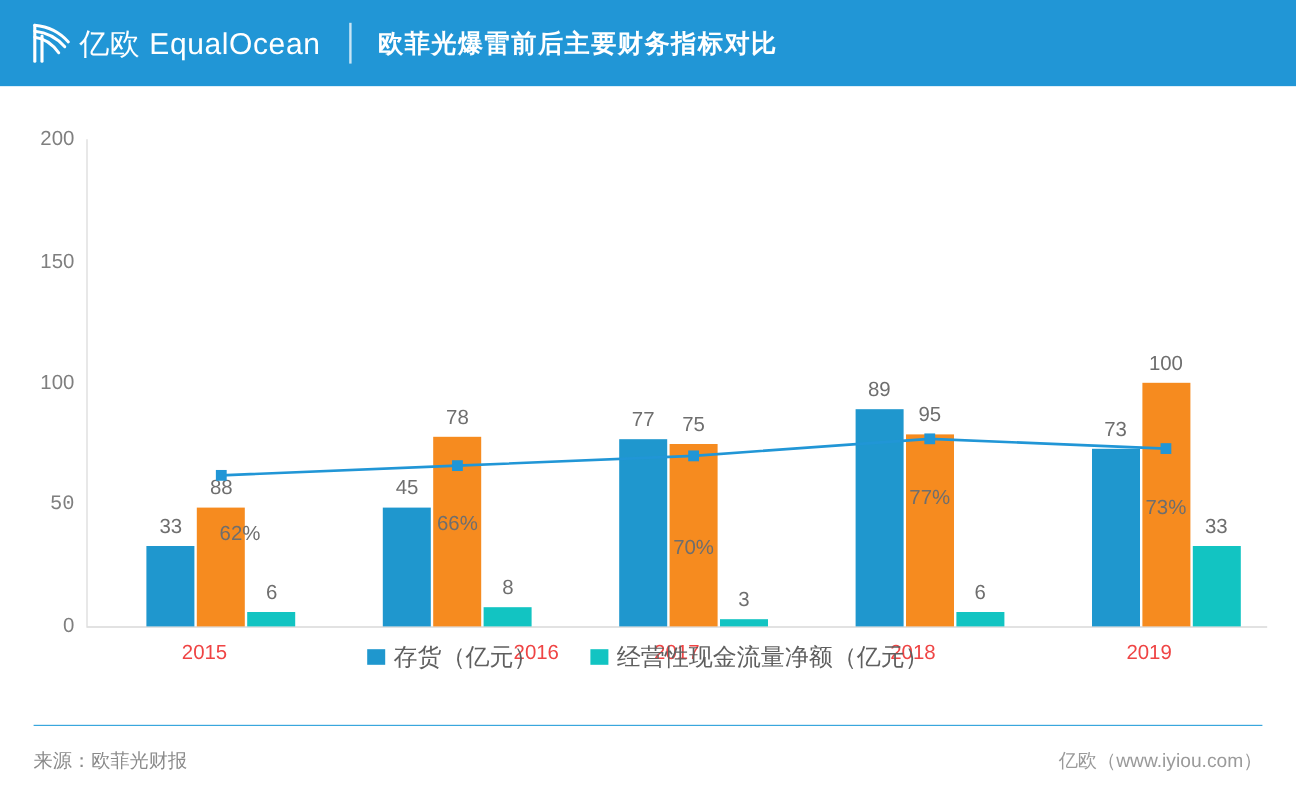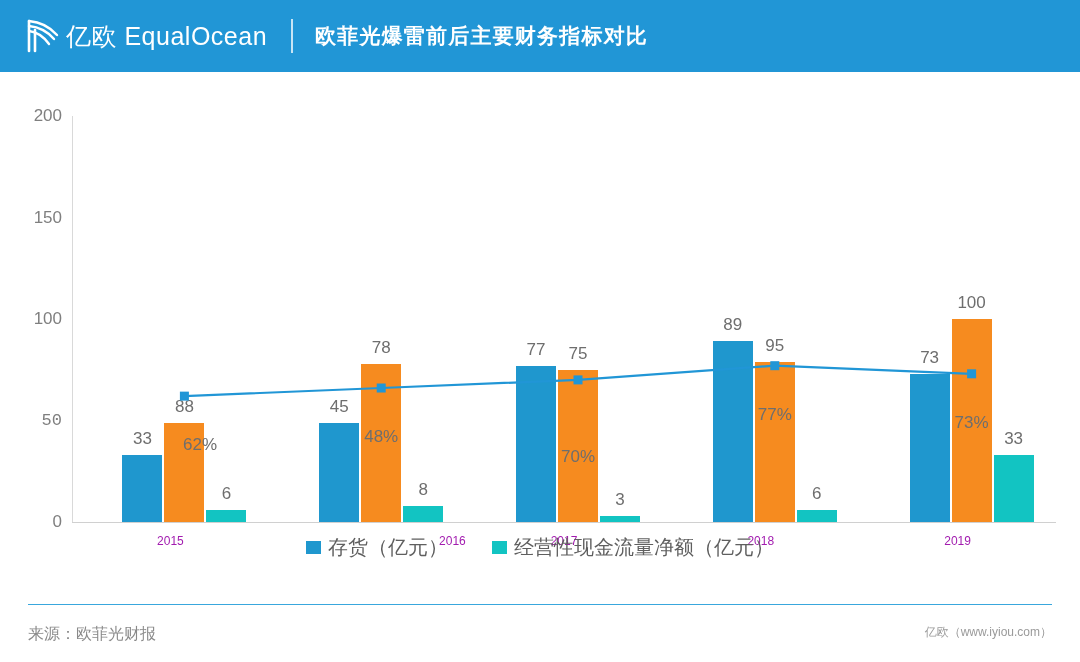--- a/index.html
+++ b/index.html
@@ -51,21 +51,21 @@
   .ylabel{
     position:absolute;width:56px;text-align:right;
     color:#7f7f7f;font-size:17px;line-height:1;
   }
   .bar{position:absolute;bottom:0;}
   .bar-label{
     position:absolute;color:#6e6e6e;font-size:17px;text-align:center;
     white-space:nowrap;
   }
   .cat-label{
-    position:absolute;top:462px;color:#a21caf;font-size:12px;
+    position:absolute;top:462px;color:#ef4444;font-size:17px;
     text-align:center;white-space:nowrap;
   }
   .line-svg{position:absolute;left:0;top:0;width:1080px;height:525px;pointer-events:none;}
   .pt-label{
     position:absolute;color:#6e6e6e;font-size:17px;text-align:center;
     white-space:nowrap;
   }
 
   
   .legend{
@@ -89,21 +89,21 @@
   .footer-rule{
     position:absolute;left:28px;top:604px;width:1024px;height:1px;background:#39a7dd;
   }
   .footer{
     position:absolute;left:0;top:612px;width:1080px;height:50px;
   }
   .footer-left{
     position:absolute;left:28px;top:12px;color:#8a8a8a;font-size:16px;white-space:nowrap;
   }
   .footer-right{
-    position:absolute;right:28px;top:12px;color:#9a9a9a;font-size:12px;white-space:nowrap;
+    position:absolute;right:28px;top:12px;color:#9a9a9a;font-size:16px;white-space:nowrap;
   }
 </style>
 </head>
 <body>
 
 <div class="header">
   <div class="logo-wrap">
     <span class="logo-mark">
       <svg width="34" height="38" viewBox="0 0 34 38">
         <path d="M3 4 C14 5, 24 10, 31 18" stroke="#ffffff" stroke-width="2.4" fill="none" stroke-linecap="round"></path>
@@ -171,21 +171,21 @@
   <svg class="line-svg" id="linesvg">
       <polyline points="184.4,324.14 381.20000000000005,316.02 578,307.9 774.8000000000001,293.69 971.6,301.81" fill="none" stroke="#2196d6" stroke-width="2.2"></polyline>
       <rect x="179.9" y="319.64" width="9" height="9" fill="#2196d6"></rect>
       <rect x="376.70000000000005" y="311.52" width="9" height="9" fill="#2196d6"></rect>
       <rect x="573.5" y="303.4" width="9" height="9" fill="#2196d6"></rect>
       <rect x="770.3000000000001" y="289.19" width="9" height="9" fill="#2196d6"></rect>
       <rect x="967.1" y="297.31" width="9" height="9" fill="#2196d6"></rect>
     </svg>
   <div id="ptlabels">
       <div class="pt-label" style="left: 155px; width: 90px; top: 363.14px;">62%</div>
-      <div class="pt-label" style="left: 336.2px; width: 90px; top: 355.02px;">48%</div>
+      <div class="pt-label" style="left: 336.2px; width: 90px; top: 355.02px;">66%</div>
       <div class="pt-label" style="left: 533px; width: 90px; top: 346.9px; margin-top: 28px;">70%</div>
       <div class="pt-label" style="left: 729.8px; width: 90px; top: 332.69px;">77%</div>
       <div class="pt-label" style="left: 926.6px; width: 90px; top: 340.81px;">73%</div>
     </div>
 </div>
 
 <div class="legend" id="legend">
     <div class="legend-item">
       <span class="legend-swatch" style="background: rgb(31, 151, 206);"></span>
       <span class="legend-text">存货（亿元）</span>

